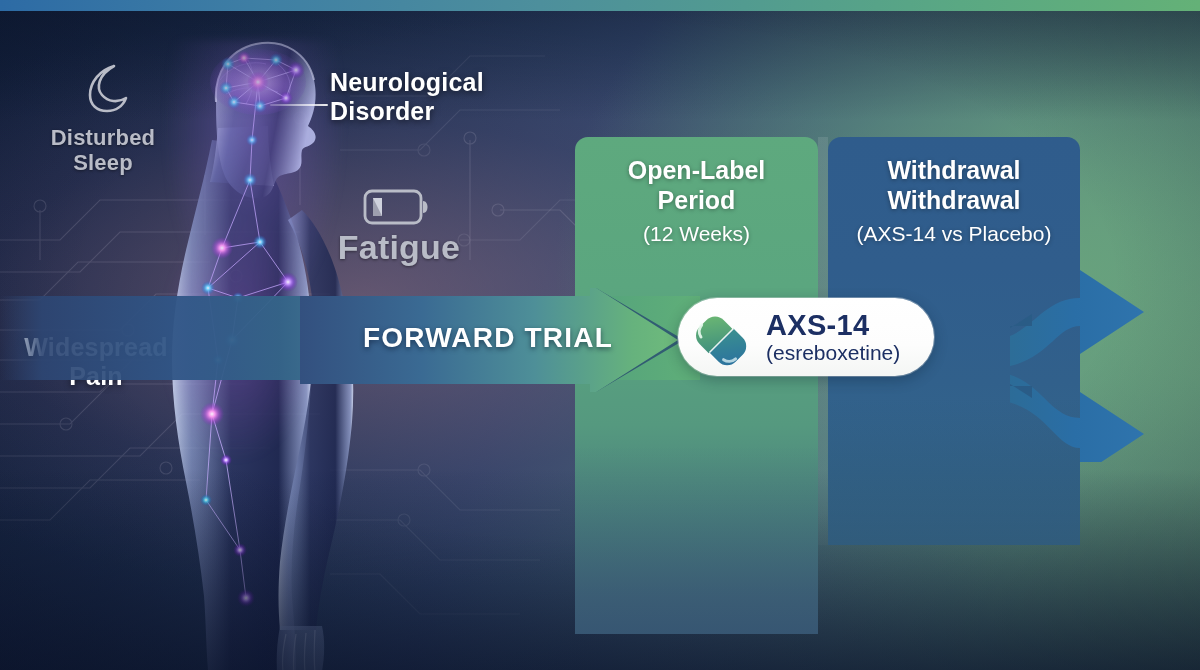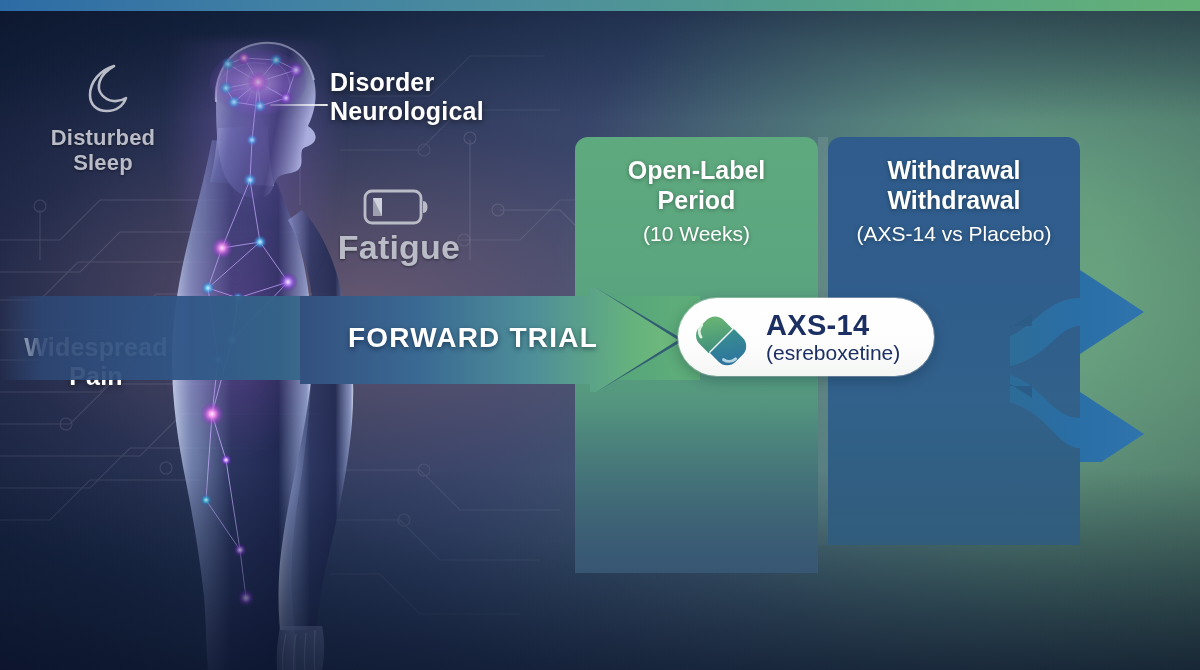--- a/index.html
+++ b/index.html
@@ -66,21 +66,21 @@
   .leader{position:absolute;left:270px;top:104px;width:58px;height:2px;
     background:linear-gradient(90deg,rgba(255,255,255,.2),rgba(255,255,255,.92));border-radius:1px;}
 
   
   .panel{
     position:absolute;top:137px;
     border-radius:13px 13px 0 0;
     overflow:hidden;
   }
   #panel-open{
-    left:575px;width:243px;height:436px;
+    left:575px;width:243px;height:497px;
     background:linear-gradient(180deg,#5ea97e 0%,#5ba67f 30%,#55997f 58%,#4a7d7d 78%,#44687c 92%,#41617c 100%);
   }
   #panel-open::after{
     content:"";position:absolute;inset:0;
     background:linear-gradient(180deg,rgba(0,0,0,0) 62%,rgba(40,70,100,.40) 100%);
   }
   #panel-rand{
     left:828px;width:252px;height:408px;
     background:linear-gradient(180deg,#2f5c8c 0%,#305d8c 32%,#31608b 60%,#34658a 82%,#3a6b89 100%);
   }
@@ -98,20 +98,21 @@
   }
   #band-left{
     position:absolute;left:0;top:0;width:700px;height:84px;
     background:linear-gradient(90deg,rgba(40,58,96,.0) 0%,rgba(45,70,115,.92) 6%,rgba(48,86,135,.95) 26%,rgba(58,120,140,.95) 58%,rgba(82,160,125,.95) 82%,rgba(96,176,120,.95) 100%);
   }
   #arrow-forward{position:absolute;left:300px;top:288px;width:390px;height:104px;}
   #forward-text{
     position:absolute;left:348px;top:322px;width:280px;
     color:#ffffff;font-size:28px;font-weight:bold;letter-spacing:1.2px;
     text-shadow:0 2px 5px rgba(10,25,50,.6);
+    text-align:center;
   }
 
   
   #pill-badge{
     position:absolute;left:678px;top:298px;width:256px;height:78px;
     background:linear-gradient(180deg,#ffffff 0%,#fdfdfd 60%,#f4f6f4 100%);
     border-radius:39px;
     box-shadow:0 4px 14px rgba(10,30,50,.32), 0 0 0 1px rgba(255,255,255,.35);
     display:flex;align-items:center;gap:10px;padding:0 16px;box-sizing:border-box;
   }
@@ -368,31 +369,31 @@
   </svg>
   <div class="lbl lbl-muted" id="fatigue-label">Fatigue</div>
 
   <div class="lbl lbl-bright" id="pain-label">
     <div>Widespread</div>
     <div>Pain</div>
   </div>
 
   <div class="leader"></div>
   <div class="lbl lbl-bright" id="neuro-label">
+    <div>Neurological</div>
     <div>Disorder</div>
-    <div>Neurological</div>
   </div>
 
   <div class="panel" id="panel-open">
     <div class="panel-txt">
       <div class="panel-title">
         <div>Open-Label</div>
         <div>Period</div>
       </div>
-      <div class="panel-sub">(10 Weeks)</div>
+      <div class="panel-sub">(12 Weeks)</div>
     </div>
   </div>
   <div class="seam" style="left:818px;"></div>
 
   <div class="panel" id="panel-rand">
     <div class="panel-txt">
       <div class="panel-title">
         <div>Withdrawal</div>
         <div>Withdrawal</div>
       </div>

